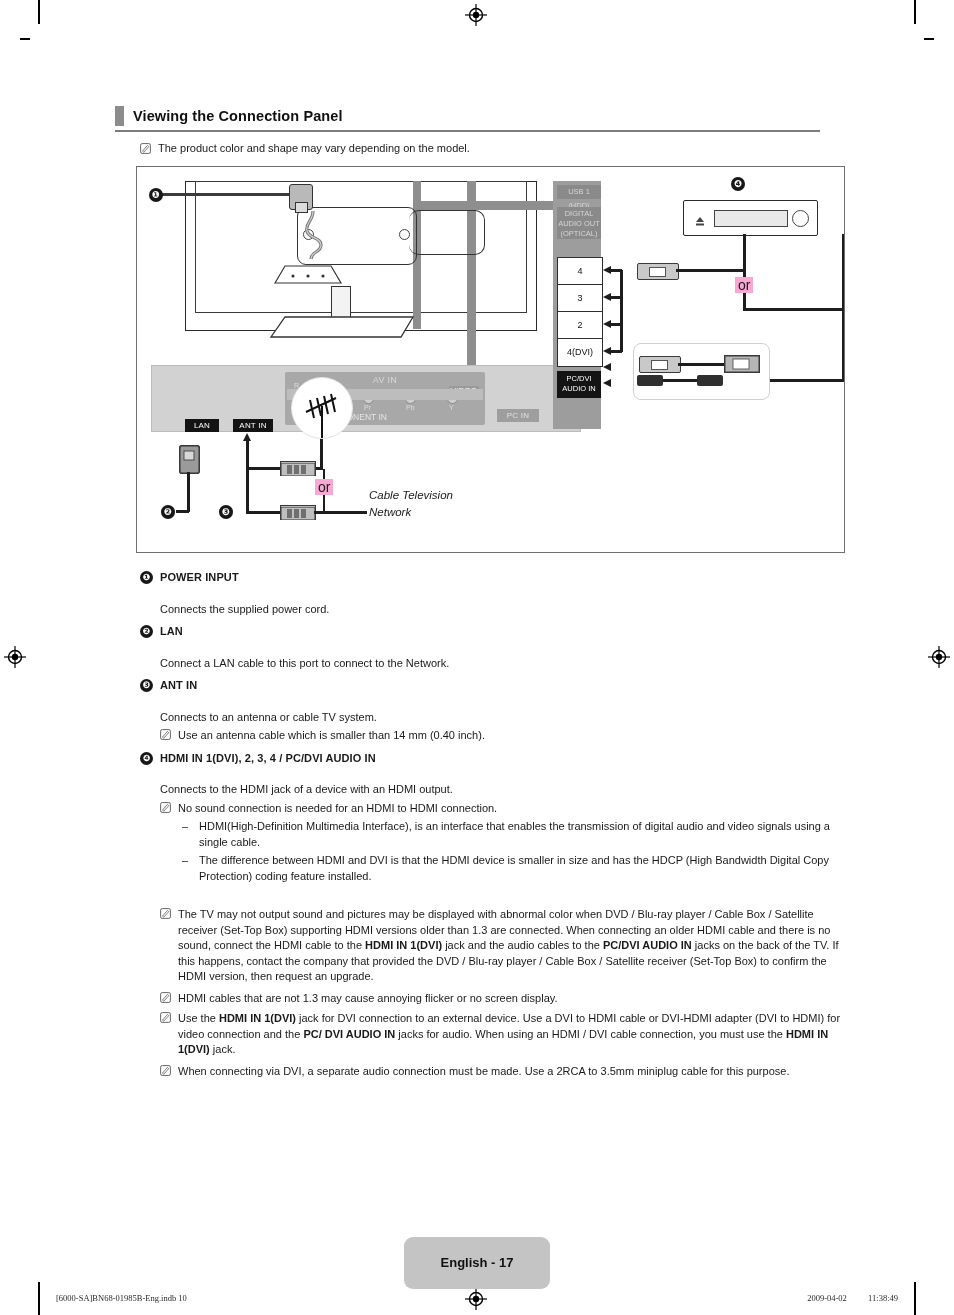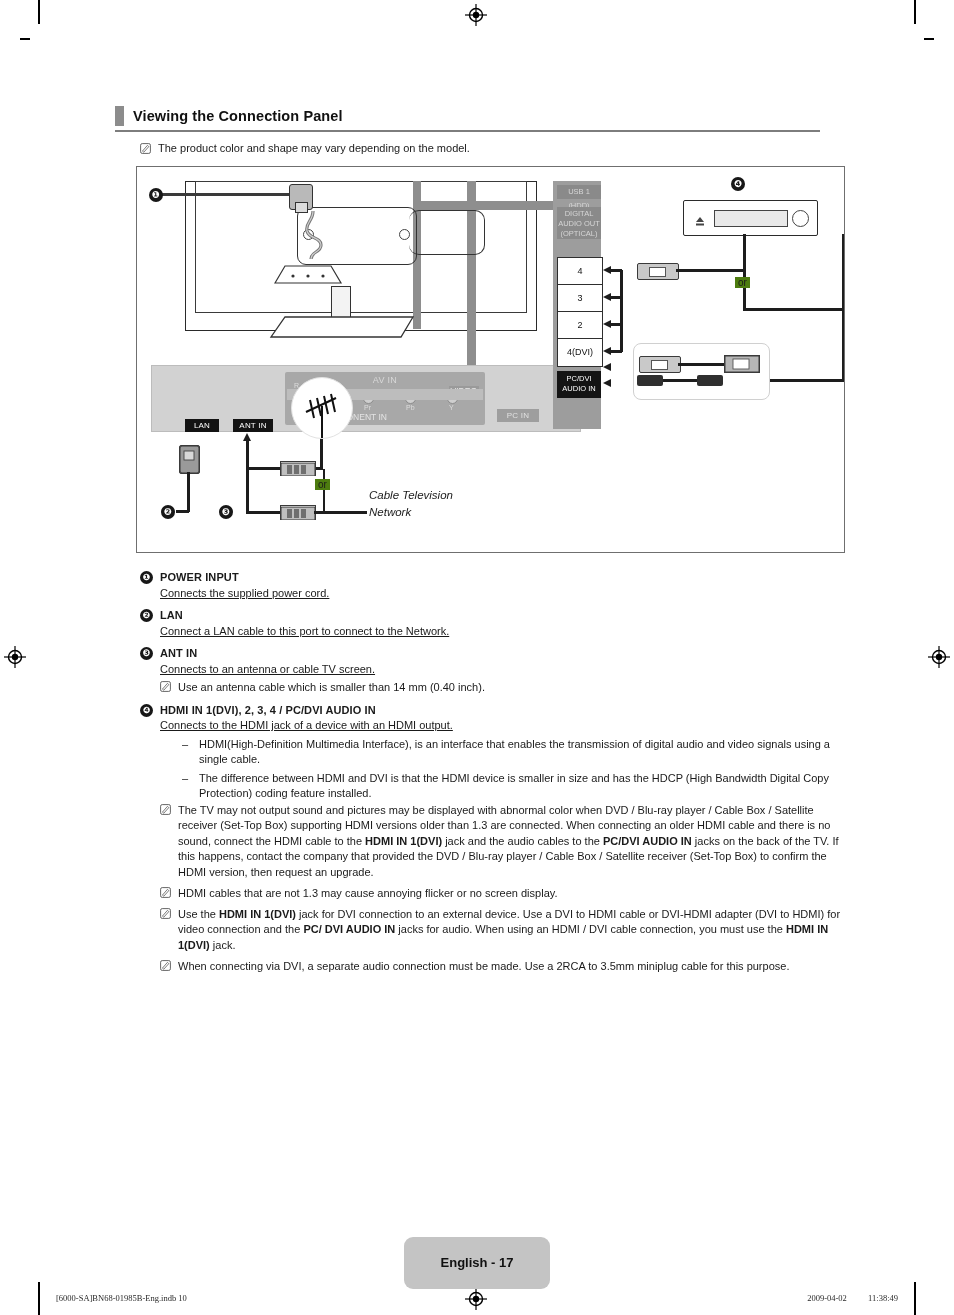--- a/index.html
+++ b/index.html
@@ -96,38 +96,38 @@
 
   .device{left:546px;top:33px;width:133px;height:34px;border:1.4px solid #2b2b2b;background:#fff;border-radius:2px;}
   .device-slot{position:absolute;left:30px;top:9px;width:72px;height:15px;border:1.2px solid #444;background:#e9e9e9;}
   .device-knob{position:absolute;right:8px;top:9px;width:15px;height:15px;border:1.3px solid #444;border-radius:50%;}
   .device-eject{position:absolute;left:12px;top:11px;width:8px;height:9px;}
 
   .dvibox{left:496px;top:176px;width:135px;height:55px;border:1.3px solid #d0d0d0;border-radius:8px;background:#fff;}
   .dviplug{position:absolute;width:34px;height:16px;background:#a9a9a9;border:1.2px solid #3a3a3a;}
   .rca{position:absolute;width:26px;height:11px;background:#2f2f2f;border-radius:2px;}
 
-  .or-lbl{position:absolute;font-size:10px;color:#1a1a1a;background:#4d7c0f;padding:0 3px;}
+  .or-lbl{position:absolute;font-size:14px;color:#1a1a1a;background:#f9a8d4;padding:0 3px;}
 
   
   .lanplug{left:42px;top:278px;width:19px;height:27px;background:#9a9a9a;border:1.3px solid #3a3a3a;border-radius:2px;}
   .coax{position:absolute;width:34px;height:13px;background:#b5b5b5;border:1.2px solid #3a3a3a;}
   .ctn{position:absolute;left:232px;top:320px;font-size:11.5px;line-height:17px;color:#1a1a1a;font-style:italic;}
 
   .badge{position:absolute;width:14px;height:14px;border-radius:50%;background:#171717;color:#fff;
          font-size:9.5px;font-weight:bold;line-height:14px;text-align:center;font-family:"DejaVu Sans",sans-serif;}
 
   
   .body{position:absolute;left:140px;top:563px;width:710px;font-size:11px;line-height:15.5px;}
   .sec-head{display:flex;align-items:flex-start;gap:7px;margin-top:7px;}
   .sec-head .bnum{width:13px;height:13px;border-radius:50%;background:#171717;color:#fff;font-size:9px;
                   font-weight:bold;line-height:13px;text-align:center;flex:none;margin-top:1px;
                   font-family:"DejaVu Sans",sans-serif;}
   .sec-title{font-size:11px;font-weight:bold;letter-spacing:.1px;}
-  .sec-desc{margin-left:20px;margin-top:0;text-decoration:underline;}
+  .sec-desc{margin-left:20px;margin-top:16px;}
   .note{display:flex;gap:7px;margin-left:20px;margin-top:3px;align-items:flex-start;}
   .note .txt{flex:1;}
   .dash{display:flex;gap:9px;margin-left:42px;margin-top:3px;align-items:flex-start;}
   .dash .dch{flex:none;width:8px;}
   b{font-weight:bold;}
 
   
   .footer-badge{position:absolute;left:404px;top:1237px;width:146px;height:52px;background:#c4c4c4;
                 border-radius:9px;text-align:center;line-height:52px;font-size:13px;font-weight:bold;color:#111;}
   .meta{position:absolute;font-size:8.5px;color:#2a2a2a;font-family:"Liberation Serif",serif;}
@@ -379,48 +379,57 @@
   <div class="sec-head">
     <span class="bnum">❷</span>
     <span class="sec-title">LAN</span>
   </div>
   <div class="sec-desc">Connect a LAN cable to this port to connect to the Network.</div>
 
   <div class="sec-head">
     <span class="bnum">❸</span>
     <span class="sec-title">ANT IN</span>
   </div>
-  <div class="sec-desc">Connects to an antenna or cable TV screen.</div>
+  <div class="sec-desc">Connects to an antenna or cable TV system.</div>
   <div class="note">
     <span class="noteicon">
         <svg width="11" height="11" viewBox="0 0 11 11">
           <rect x="0.6" y="0.6" width="9.8" height="9.8" rx="1.6" fill="none" stroke="#666" stroke-width="1"></rect>
           <path d="M2.4 8.2 L7.4 2.4 L8.8 3.6 L3.8 9.2 Z" fill="none" stroke="#666" stroke-width=".85"></path>
         </svg>
       </span>
     <span class="txt">Use an antenna cable which is smaller than 14 mm (0.40 inch).</span>
   </div>
 
   <div class="sec-head">
     <span class="bnum">❹</span>
     <span class="sec-title">HDMI IN 1(DVI), 2, 3, 4 / PC/DVI AUDIO IN</span>
   </div>
   <div class="sec-desc">Connects to the HDMI jack of a device with an HDMI output.</div>
 
+  <div class="note">
+    <span class="noteicon">
+        <svg width="11" height="11" viewBox="0 0 11 11">
+          <rect x="0.6" y="0.6" width="9.8" height="9.8" rx="1.6" fill="none" stroke="#666" stroke-width="1"></rect>
+          <path d="M2.4 8.2 L7.4 2.4 L8.8 3.6 L3.8 9.2 Z" fill="none" stroke="#666" stroke-width=".85"></path>
+        </svg>
+      </span>
+    <span class="txt">No sound connection is needed for an HDMI to HDMI connection.</span>
+  </div>
 
   <div class="dash">
     <span class="dch">–</span>
     <span class="txt">HDMI(High-Definition Multimedia Interface), is an interface that enables the transmission of digital audio and video signals using a single cable.</span>
   </div>
   <div class="dash">
     <span class="dch">–</span>
     <span class="txt">The difference between HDMI and DVI is that the HDMI device is smaller in size and has the HDCP (High Bandwidth Digital Copy Protection) coding feature installed.</span>
   </div>
 
-  <div class="note" style="margin-top:1px;">
+  <div class="note" style="margin-top:23px;">
     <span class="noteicon">
         <svg width="11" height="11" viewBox="0 0 11 11">
           <rect x="0.6" y="0.6" width="9.8" height="9.8" rx="1.6" fill="none" stroke="#666" stroke-width="1"></rect>
           <path d="M2.4 8.2 L7.4 2.4 L8.8 3.6 L3.8 9.2 Z" fill="none" stroke="#666" stroke-width=".85"></path>
         </svg>
       </span>
     <span class="txt">The TV may not output sound and pictures may be displayed with abnormal color when DVD / Blu-ray player / Cable Box / Satellite receiver (Set-Top Box) supporting HDMI versions older than 1.3 are connected. When connecting an older HDMI cable and there is no sound, connect the HDMI cable to the <b>HDMI IN 1(DVI)</b> jack and the audio cables to the <b>PC/DVI AUDIO IN</b> jacks on the back of the TV. If this happens, contact the company that provided the DVD / Blu-ray player / Cable Box / Satellite receiver (Set-Top Box) to confirm the HDMI version, then request an upgrade.</span>
   </div>
   <div class="note" style="margin-top:6px;">
     <span class="noteicon">

